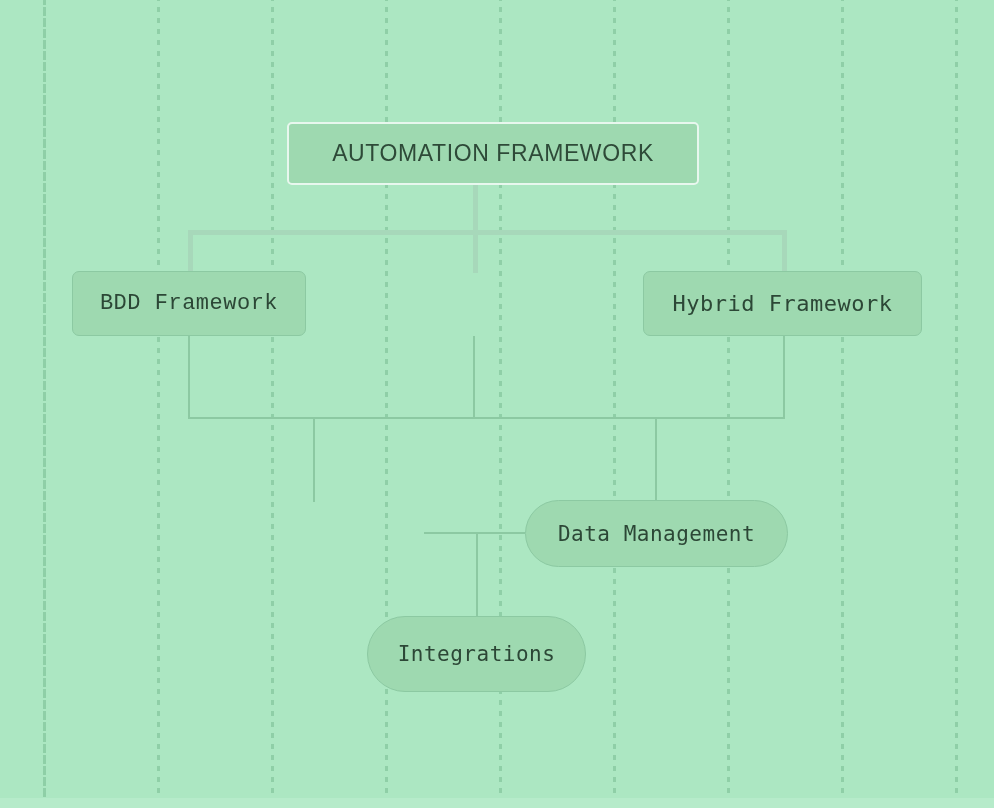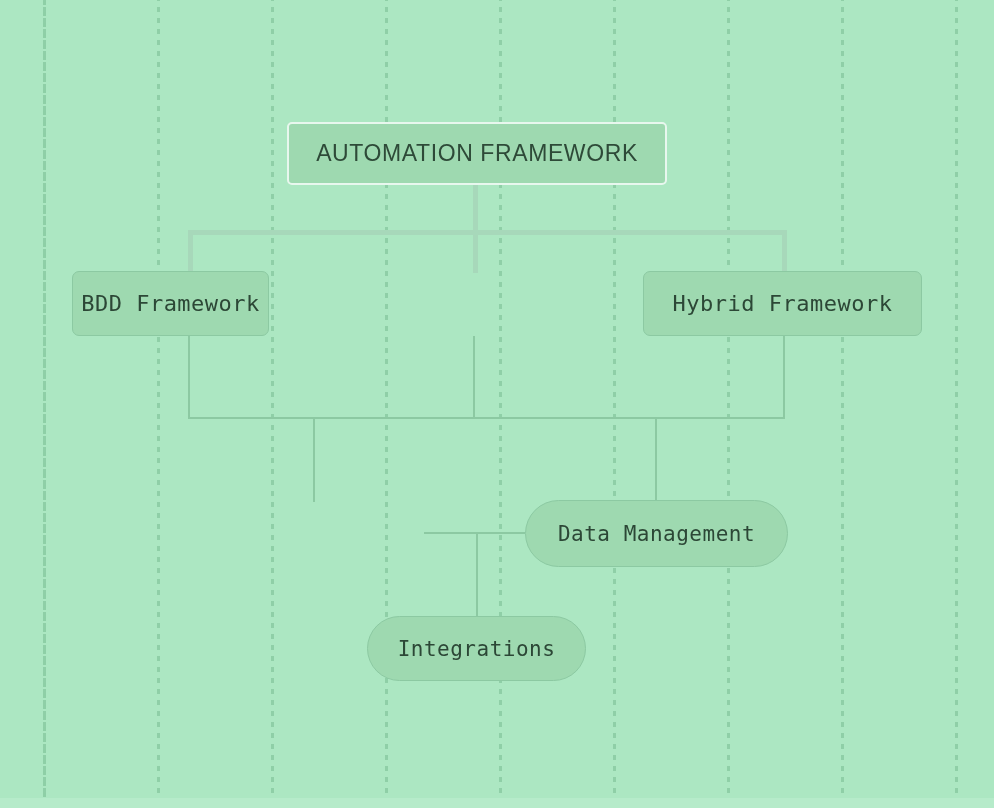--- a/index.html
+++ b/index.html
@@ -130,37 +130,37 @@
   <div class="conn v" style="left:783px; top:336px; height:83px;"></div>
 
   <div class="conn h" style="left:188px; top:417px; width:597px;"></div>
 
   <div class="conn v" style="left:313px; top:417px; height:85px;"></div>
   <div class="conn v" style="left:655px; top:417px; height:85px;"></div>
 
   <div class="conn h" style="left:424px; top:532px; width:101px;"></div>
   <div class="conn v" style="left:476px; top:532px; height:86px;"></div>
 
-  <div class="node root" style="left:287px; top:122px; width:380px; height:63px;">
+  <div class="node root" style="left:287px; top:122px; width:412px; height:63px;">
     <span>AUTOMATION FRAMEWORK</span>
   </div>
 
-  <div class="node rect" style="left:72px; top:271px; width:197px; height:65px;">
+  <div class="node rect" style="left:72px; top:271px; width:234px; height:65px;font-family:Liberation Mono, monospace;">
     <span>BDD Framework</span>
   </div>
 
 
   <div class="node rect" style="left:643px; top:271px; width:279px; height:65px;">
     <span>Hybrid Framework</span>
   </div>
 
 
   <div class="node pill" style="left:525px; top:500px; width:263px; height:67px;align-items:center;">
     <span>Data Management</span>
   </div>
 
-  <div class="node pill" style="left:367px; top:616px; width:219px; height:65px;">
+  <div class="node pill" style="left:367px; top:616px; width:219px; height:76px;">
     <span>Integrations</span>
   </div>
 
   <div class="bottom-band"></div>
 
 </div>
 
 </body></html>

